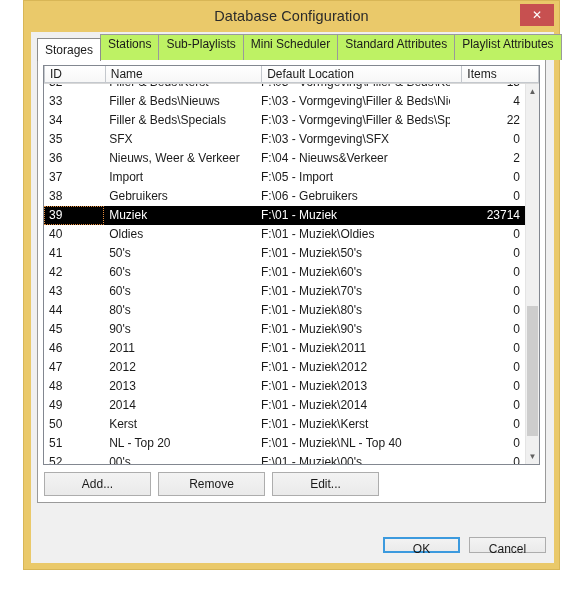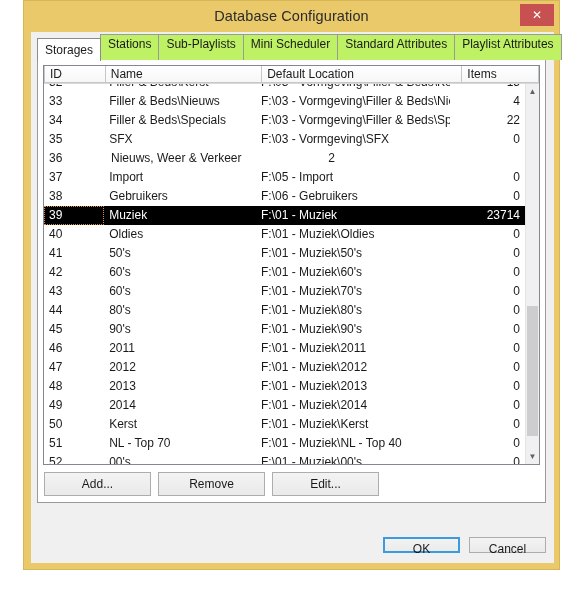--- a/index.html
+++ b/index.html
@@ -325,20 +325,21 @@
               </div>
               <div class="row">
                 <div class="cell c-id">35</div>
                 <div class="cell c-name">SFX</div>
                 <div class="cell c-loc">F:\03 - Vormgeving\SFX</div>
                 <div class="cell c-items right">0</div>
               </div>
               <div class="row">
                 <div class="cell c-id">36</div>
                 <div class="cell c-name">Nieuws, Weer &amp; Verkeer</div>
+                <div class="cell c-loc">F:\04 - Nieuws&amp;Verkeer</div>
                 <div class="cell c-items right">2</div>
               </div>
               <div class="row">
                 <div class="cell c-id">37</div>
                 <div class="cell c-name">Import</div>
                 <div class="cell c-loc">F:\05 - Import</div>
                 <div class="cell c-items right">0</div>
               </div>
               <div class="row">
                 <div class="cell c-id">38</div>
@@ -413,21 +414,21 @@
                 <div class="cell c-items right">0</div>
               </div>
               <div class="row">
                 <div class="cell c-id">50</div>
                 <div class="cell c-name">Kerst</div>
                 <div class="cell c-loc">F:\01 - Muziek\Kerst</div>
                 <div class="cell c-items right">0</div>
               </div>
               <div class="row">
                 <div class="cell c-id">51</div>
-                <div class="cell c-name">NL - Top 70</div>
+                <div class="cell c-name">NL - Top 20</div>
                 <div class="cell c-loc">F:\01 - Muziek\NL - Top 40</div>
                 <div class="cell c-items right">0</div>
               </div>
               <div class="row">
                 <div class="cell c-id">52</div>
                 <div class="cell c-name">00's</div>
                 <div class="cell c-loc">F:\01 - Muziek\00's</div>
                 <div class="cell c-items right">0</div>
               </div>
             </div>

